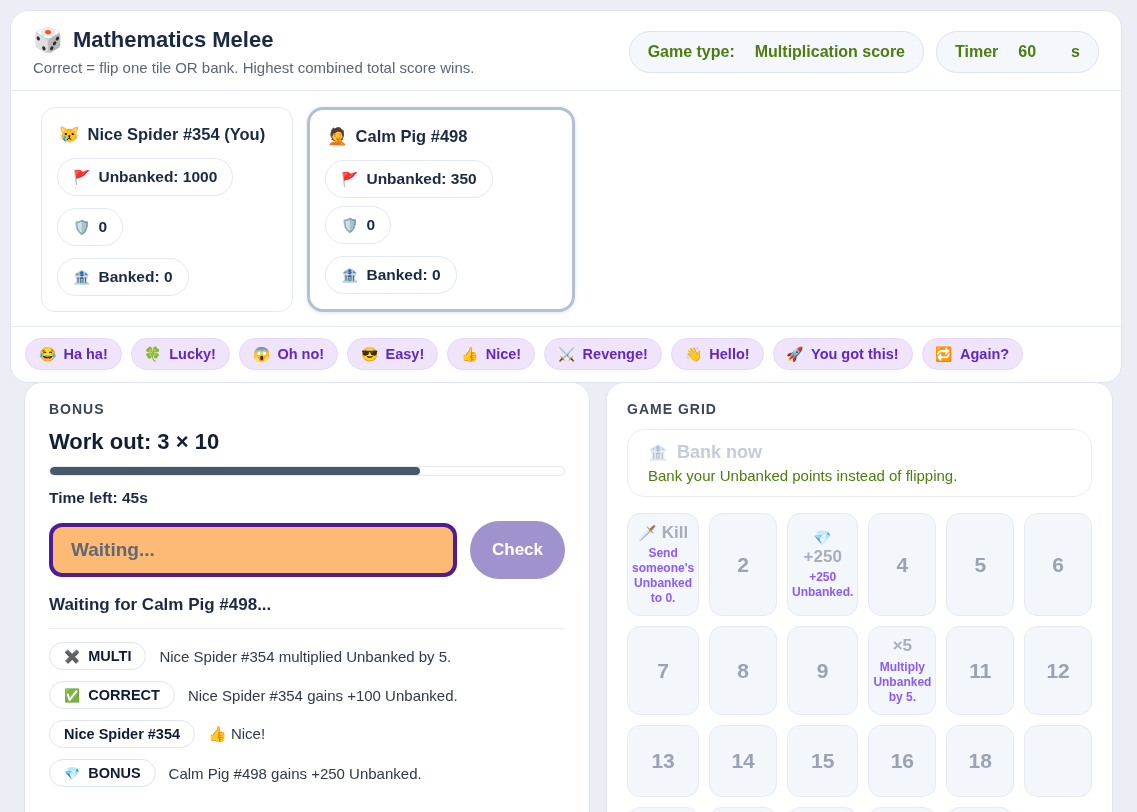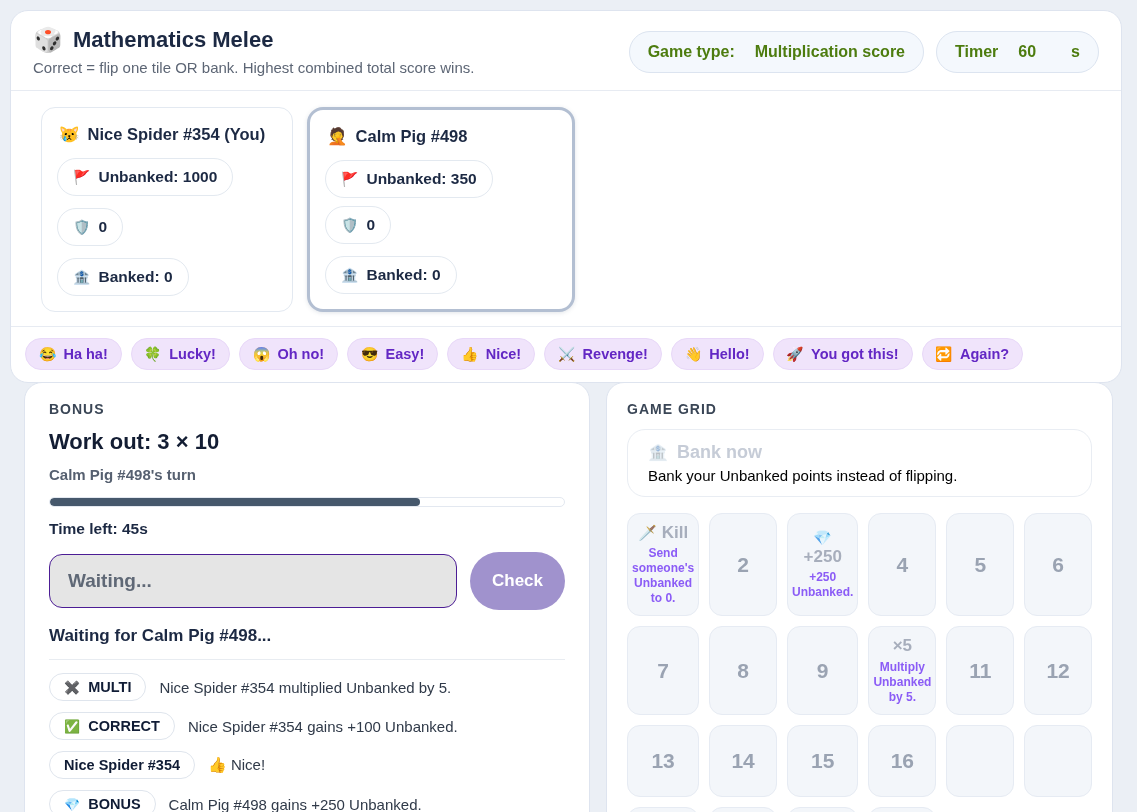--- a/index.html
+++ b/index.html
@@ -41,37 +41,37 @@
   #grid-card { position:absolute; left:606px; top:382px; width:507px; height:560px; padding:18px 20px; }
   .section-title { font-size:14px; font-weight:bold; letter-spacing:1px; color:#3a4656; margin-bottom:12px; }
 
   .question { font-size:22px; font-weight:bold; color:#131d33; margin-bottom:11px; }
   .turn-info { font-size:15px; font-weight:bold; color:#566070; margin-bottom:14px; }
   .progress-track { width:100%; height:10px; background:#fff; border:1px solid #e3e8f0; border-radius:6px; overflow:hidden; margin-bottom:13px; }
   .progress-fill { height:100%; background:#46586c; border-radius:6px; }
   .time-left { font-size:15.5px; font-weight:bold; color:#1c2943; margin-bottom:14px; }
 
   .answer-row { display:flex; gap:13px; align-items:center; margin-bottom:16px; }
-  .answer-input { flex:1; height:54px; background:#e5e5e5; border:1px solid #4c1d95; border-radius:13px; padding:0 18px; font-size:19px; font-weight:bold; color:#4c5564; font-family:"Liberation Sans", sans-serif; }
+  .answer-input { flex:1; height:54px; background:#fdba74; border:4px solid #4c1d95; border-radius:13px; padding:0 18px; font-size:19px; font-weight:bold; color:#4c5564; font-family:"Liberation Sans", sans-serif; }
   .answer-input::placeholder { color:#5f6876; opacity:1; }
   .check-btn { height:58px; min-width:84px; background:#a092cd; color:#fff; border:none; border-radius:29px; font-size:17px; font-weight:bold; padding:0 22px; cursor:pointer; font-family:"Liberation Sans", sans-serif; }
 
   .waiting-text { font-size:17px; font-weight:bold; color:#1c2943; margin-bottom:13px; }
   .divider { height:1px; background:#e8ecf1; margin-bottom:13px; }
 
   .log-row { display:flex; align-items:center; gap:13px; margin-bottom:11px; }
   .log-badge { display:inline-flex; align-items:center; gap:8px; border:1px solid #dfe5ed; border-radius:999px; padding:5px 14px; font-size:14.5px; font-weight:bold; color:#101c35; background:#fff; flex:none; }
   .log-badge .em { font-size:13px; }
   .log-text { font-size:15px; color:#303a49; }
 
   
   .bank-btn { width:100%; text-align:left; background:#fff; border:1px solid #e9edf3; border-radius:18px; padding:12px 20px; margin-bottom:16px; cursor:default; font-family:"Liberation Sans", sans-serif; }
   .bank-title { font-size:18px; font-weight:bold; color:#c6ccd7; display:flex; align-items:center; gap:9px; margin-bottom:4px; }
   .bank-title .em { font-size:16px; opacity:.4; }
-  .bank-sub { font-size:15px; color:#000000; }
+  .bank-sub { font-size:15px; color:#4d7c0f; }
 
   .tiles-grid { display:grid; grid-template-columns:repeat(6,1fr); gap:10px; }
   .tile { background:#f3f6fa; border:1px solid #e6ebf3; border-radius:13px; display:flex; flex-direction:column; align-items:center; justify-content:center; padding:9px 4px; min-height:72px; text-align:center; cursor:pointer; font-family:"Liberation Sans", sans-serif; }
   .tile-num { font-size:21px; font-weight:bold; color:#9aa3b2; }
   .tile-title { font-size:17px; font-weight:bold; color:#a7aebc; display:flex; align-items:center; gap:5px; justify-content:center; line-height:1.2; }
   .tile-title .em { font-size:15px; opacity:.75; }
   .tile-icon-top { font-size:15px; opacity:.75; line-height:1.2; }
   .tile-sub { font-size:12px; font-weight:bold; color:#8b5cf6; line-height:1.25; margin-top:3px; }
 </style>
 </head>
@@ -185,21 +185,20 @@
       <button class="reaction-pill">
         <span class="em">🔁</span>
         <span>Again?</span>
       </button>
     </div>
 </div>
 
 <div id="turn-card" class="card">
   <div class="section-title">BONUS</div>
   <div class="question">Work out: 3 × 10</div>
-  <div class="turn-info">Calm Pig #498's turn</div>
   <div class="progress-track">
     <div class="progress-fill" id="progress-fill" style="width: 72%;"></div>
   </div>
   <div class="time-left">Time left: 45s</div>
   <div class="answer-row">
     <input class="answer-input" disabled="" placeholder="Waiting..." style="">
     <button class="check-btn">Check</button>
   </div>
   <div class="waiting-text">Waiting for Calm Pig #498...</div>
   <div class="divider"></div>
@@ -296,20 +295,23 @@
       </button>
       <button class="tile">
         <span class="tile-num">14</span>
       </button>
       <button class="tile">
         <span class="tile-num">15</span>
       </button>
       <button class="tile">
         <span class="tile-num">16</span>
       </button>
+      <button class="tile">
+        <span class="tile-num">18</span>
+      </button>
       <button class="tile"></button>
       <button class="tile"></button>
       <button class="tile"></button>
       <button class="tile"></button>
       <button class="tile"></button>
       <button class="tile"></button>
     </div>
 </div>
 
 </body></html>

